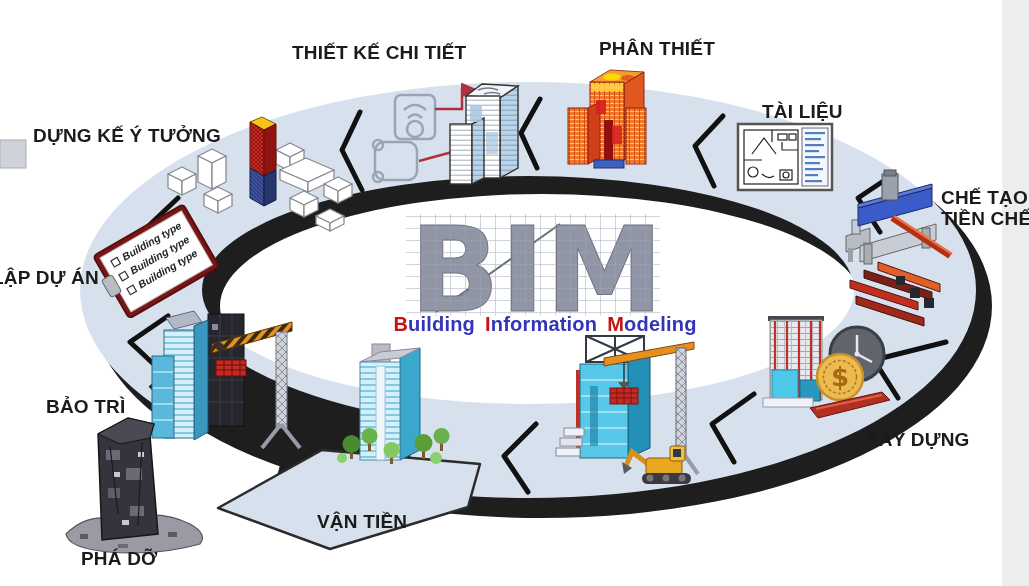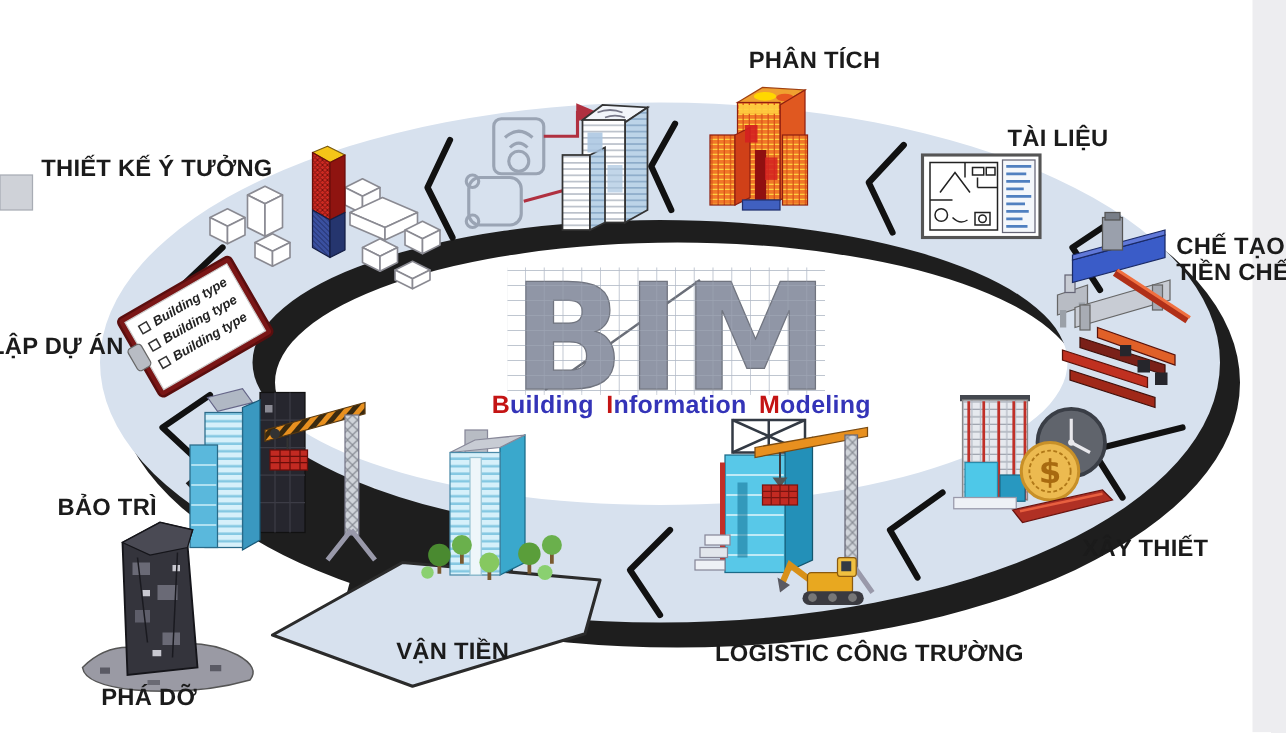--- a/index.html
+++ b/index.html
@@ -370,29 +370,29 @@
       <text x="20" y="15" font-size="10.5" font-weight="bold" font-style="italic" fill="#222" font-family="'Liberation Sans',sans-serif">Building type</text>
       <rect x="8" y="24" width="7" height="7" fill="#fff" stroke="#333" stroke-width="1.2"></rect>
       <text x="20" y="31" font-size="10.5" font-weight="bold" font-style="italic" fill="#222" font-family="'Liberation Sans',sans-serif">Building type</text>
       <rect x="8" y="40" width="7" height="7" fill="#fff" stroke="#333" stroke-width="1.2"></rect>
       <text x="20" y="47" font-size="10.5" font-weight="bold" font-style="italic" fill="#222" font-family="'Liberation Sans',sans-serif">Building type</text>
     </g>
   </g>
 </svg>
 
 <div class="label" style="left:-8px;top:267px">LẬP DỰ ÁN</div>
-<div class="label" style="left:33px;top:125px">THIẾT KẾ Ý TƯỞNG</div>
-<div class="label" style="left:599px;top:38px">PHÂN TÍCH</div>
-<div class="label" style="left:806px;top:101px">TÀI LIỆU</div>
+<div class="label" style="left:33px;top:125px">DỰNG KẾ Ý TƯỞNG</div>
+<div class="label" style="left:292px;top:42px">THIẾT KẾ CHI TIẾT</div>
+<div class="label" style="left:599px;top:38px">PHÂN THIẾT</div>
+<div class="label" style="left:762px;top:101px">TÀI LIỆU</div>
 <div class="label" style="left:941px;top:187px">
   <span class="l2">CHẾ TẠO</span>
   <span class="l2">TIỀN CHẾ</span>
 </div>
-<div class="label" style="left:866px;top:429px">XÂY THIẾT</div>
-<div class="label" style="left:572px;top:513px">LOGISTIC CÔNG TRƯỜNG</div>
+<div class="label" style="left:866px;top:429px">XÂY DỰNG</div>
 <div class="label" style="left:317px;top:511px">VẬN TIỀN</div>
 <div class="label" style="left:46px;top:396px">BẢO TRÌ</div>
 <div class="label" style="left:81px;top:548px">PHÁ DỠ</div>
 
 <div id="subtitle">
   <span class="word"><span class="init">B</span><span class="rest">uilding</span></span><span class="word"><span class="init">I</span><span class="rest">nformation</span></span><span class="word"><span class="init">M</span><span class="rest">odeling</span></span>
 </div>
 
 </div>
 

